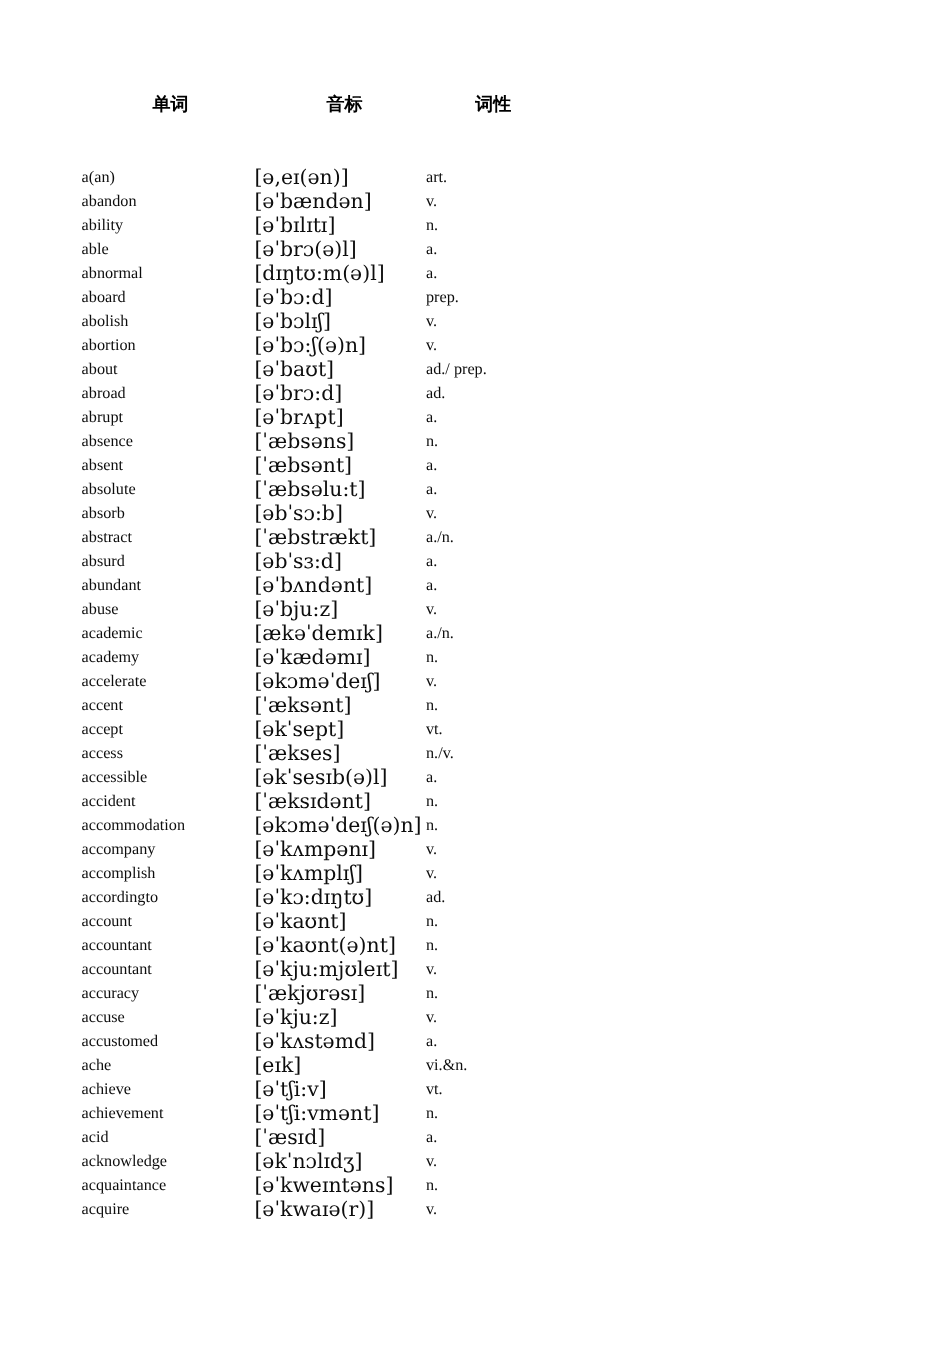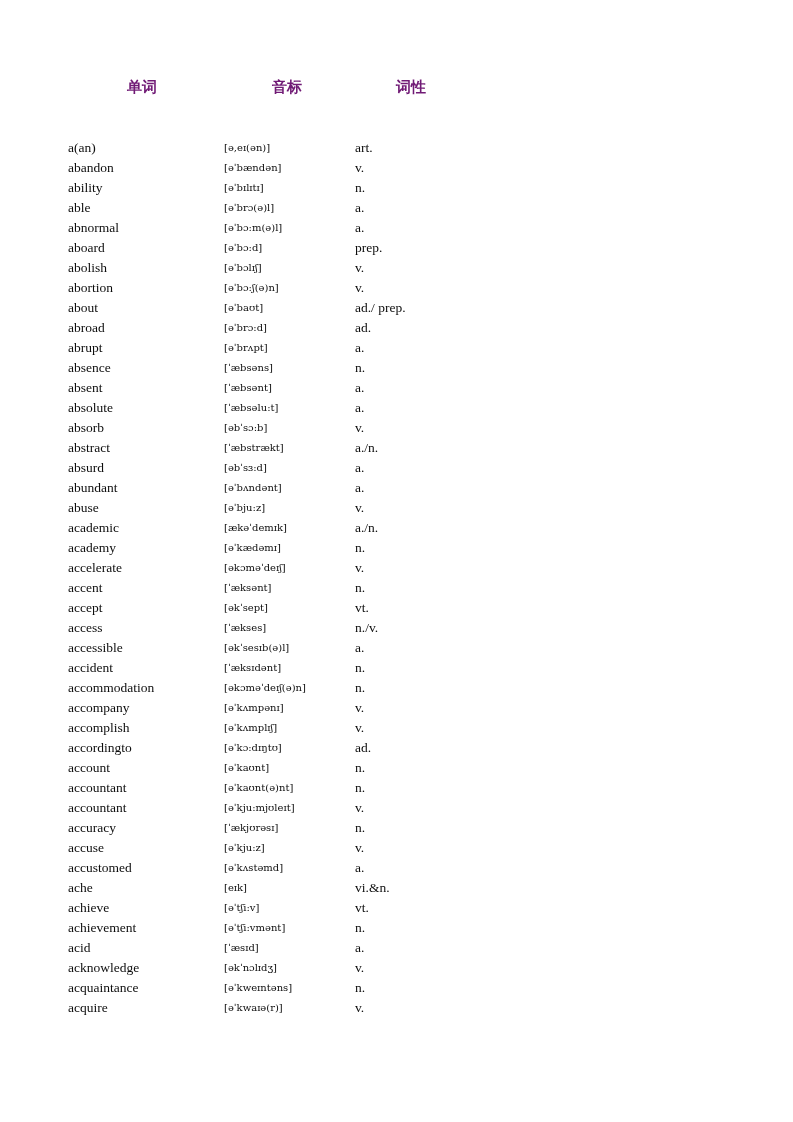--- a/index.html
+++ b/index.html
@@ -29,21 +29,21 @@
     left: 0;
     width: 793px;
     height: 26px;
   }
   .header-cell {
     position: absolute;
     font-family: "DejaVu Sans", "Liberation Sans", sans-serif;
     font-weight: bold;
     font-size: 15px;
     line-height: 22px;
-    color: #701a75;
+    color: #000000;
     white-space: nowrap;
   }
   .header-word     { left: 127px; }
   .header-phonetic { left: 272px; }
   .header-pos      { left: 396px; text-align: right; }
 
   
   .vocab-table {
     position: absolute;
     top: 138px;
@@ -61,23 +61,23 @@
     top: 0;
     font-size: 13.5px;
     line-height: 20px;
     white-space: nowrap;
     color: #0d0d0d;
   }
   .cell-word {
     left: 68px;
   }
   .cell-phonetic {
-    left: 224px;
+    left: 212px;
     font-family: "DejaVu Serif", "Liberation Serif", serif;
-    font-size: 10px;
+    font-size: 17px;
   }
   .cell-pos {
     left: 355px;
   }
 </style>
 </head>
 <body>
 
 <div class="page">
 
@@ -103,21 +103,21 @@
         <span class="cell cell-phonetic">[əˈbɪlɪtɪ]</span>
         <span class="cell cell-pos">n.</span>
       </div>
       <div class="vocab-row">
         <span class="cell cell-word">able</span>
         <span class="cell cell-phonetic">[əˈbrɔ(ə)l]</span>
         <span class="cell cell-pos">a.</span>
       </div>
       <div class="vocab-row">
         <span class="cell cell-word">abnormal</span>
-        <span class="cell cell-phonetic">[əˈbɔ:m(ə)l]</span>
+        <span class="cell cell-phonetic">[dɪŋtʊ:m(ə)l]</span>
         <span class="cell cell-pos">a.</span>
       </div>
       <div class="vocab-row">
         <span class="cell cell-word">aboard</span>
         <span class="cell cell-phonetic">[əˈbɔ:d]</span>
         <span class="cell cell-pos">prep.</span>
       </div>
       <div class="vocab-row">
         <span class="cell cell-word">abolish</span>
         <span class="cell cell-phonetic">[əˈbɔlɪʃ]</span>

